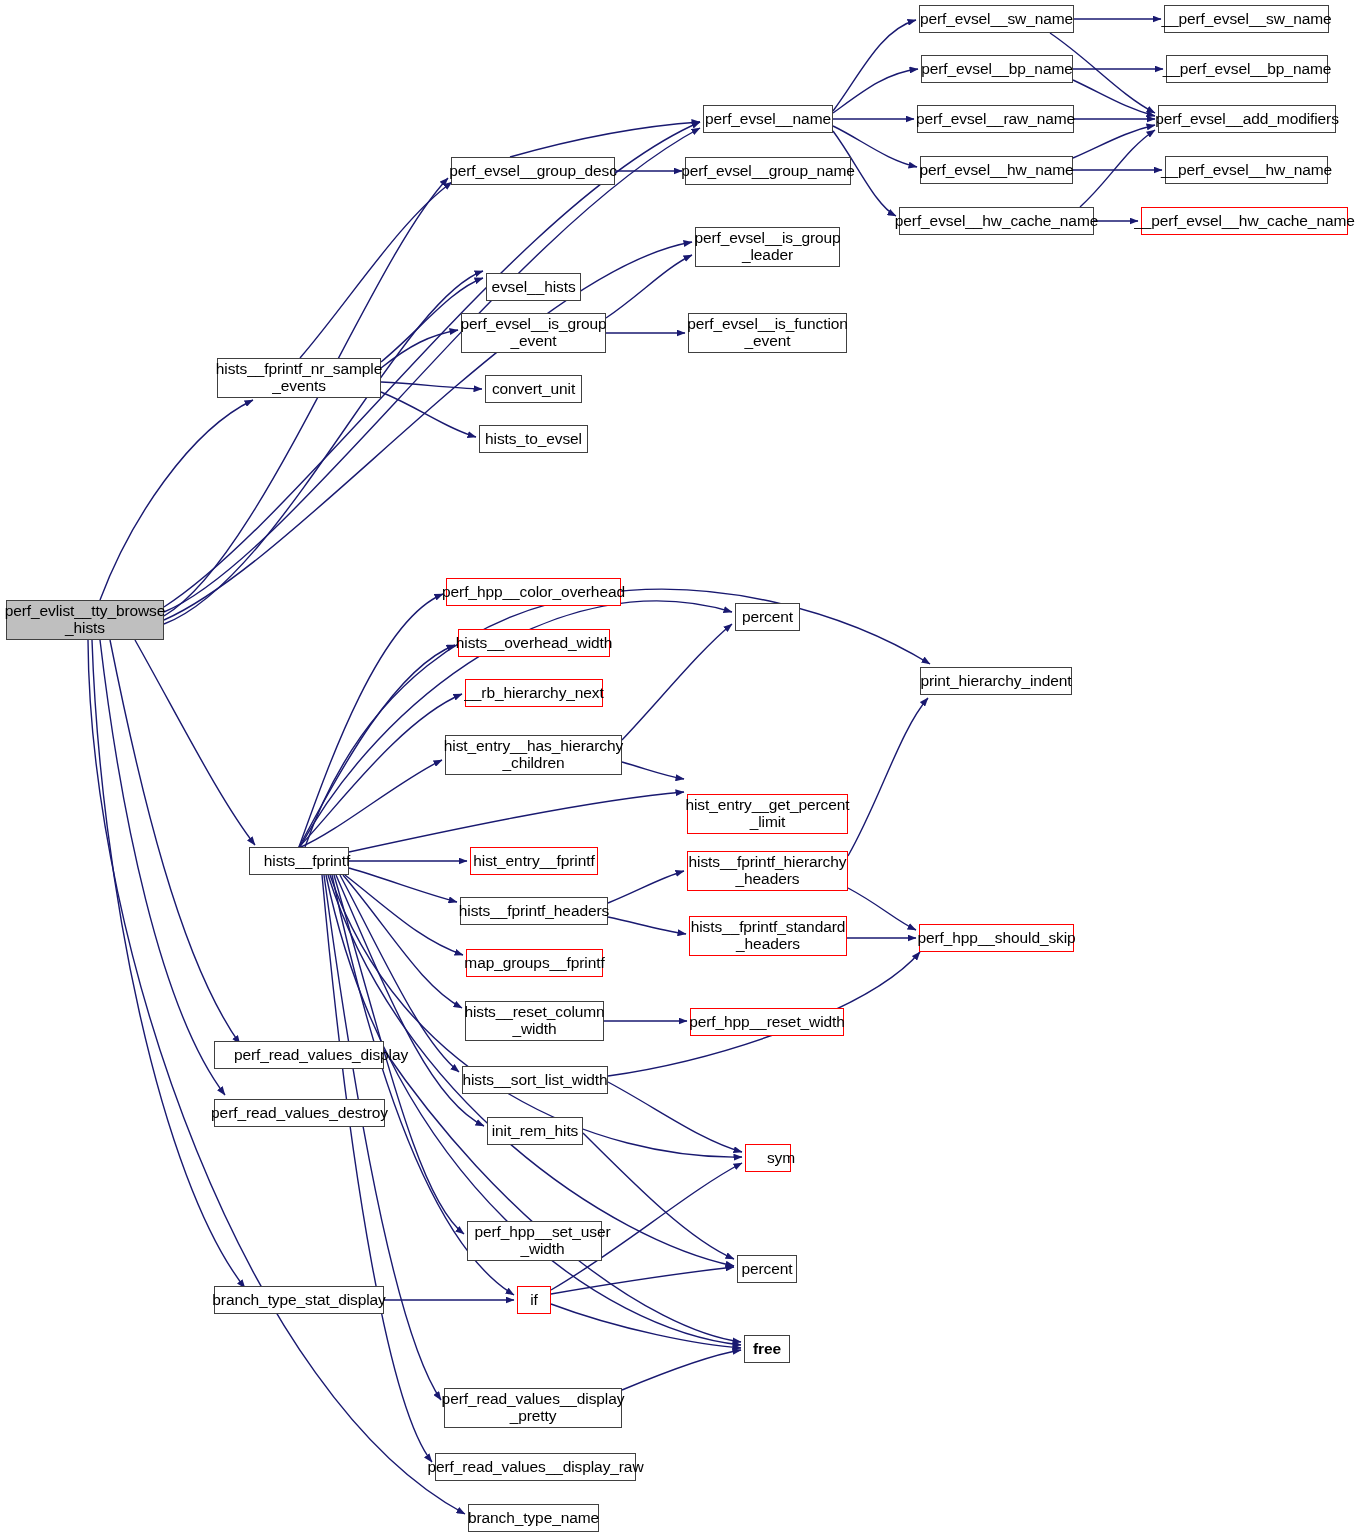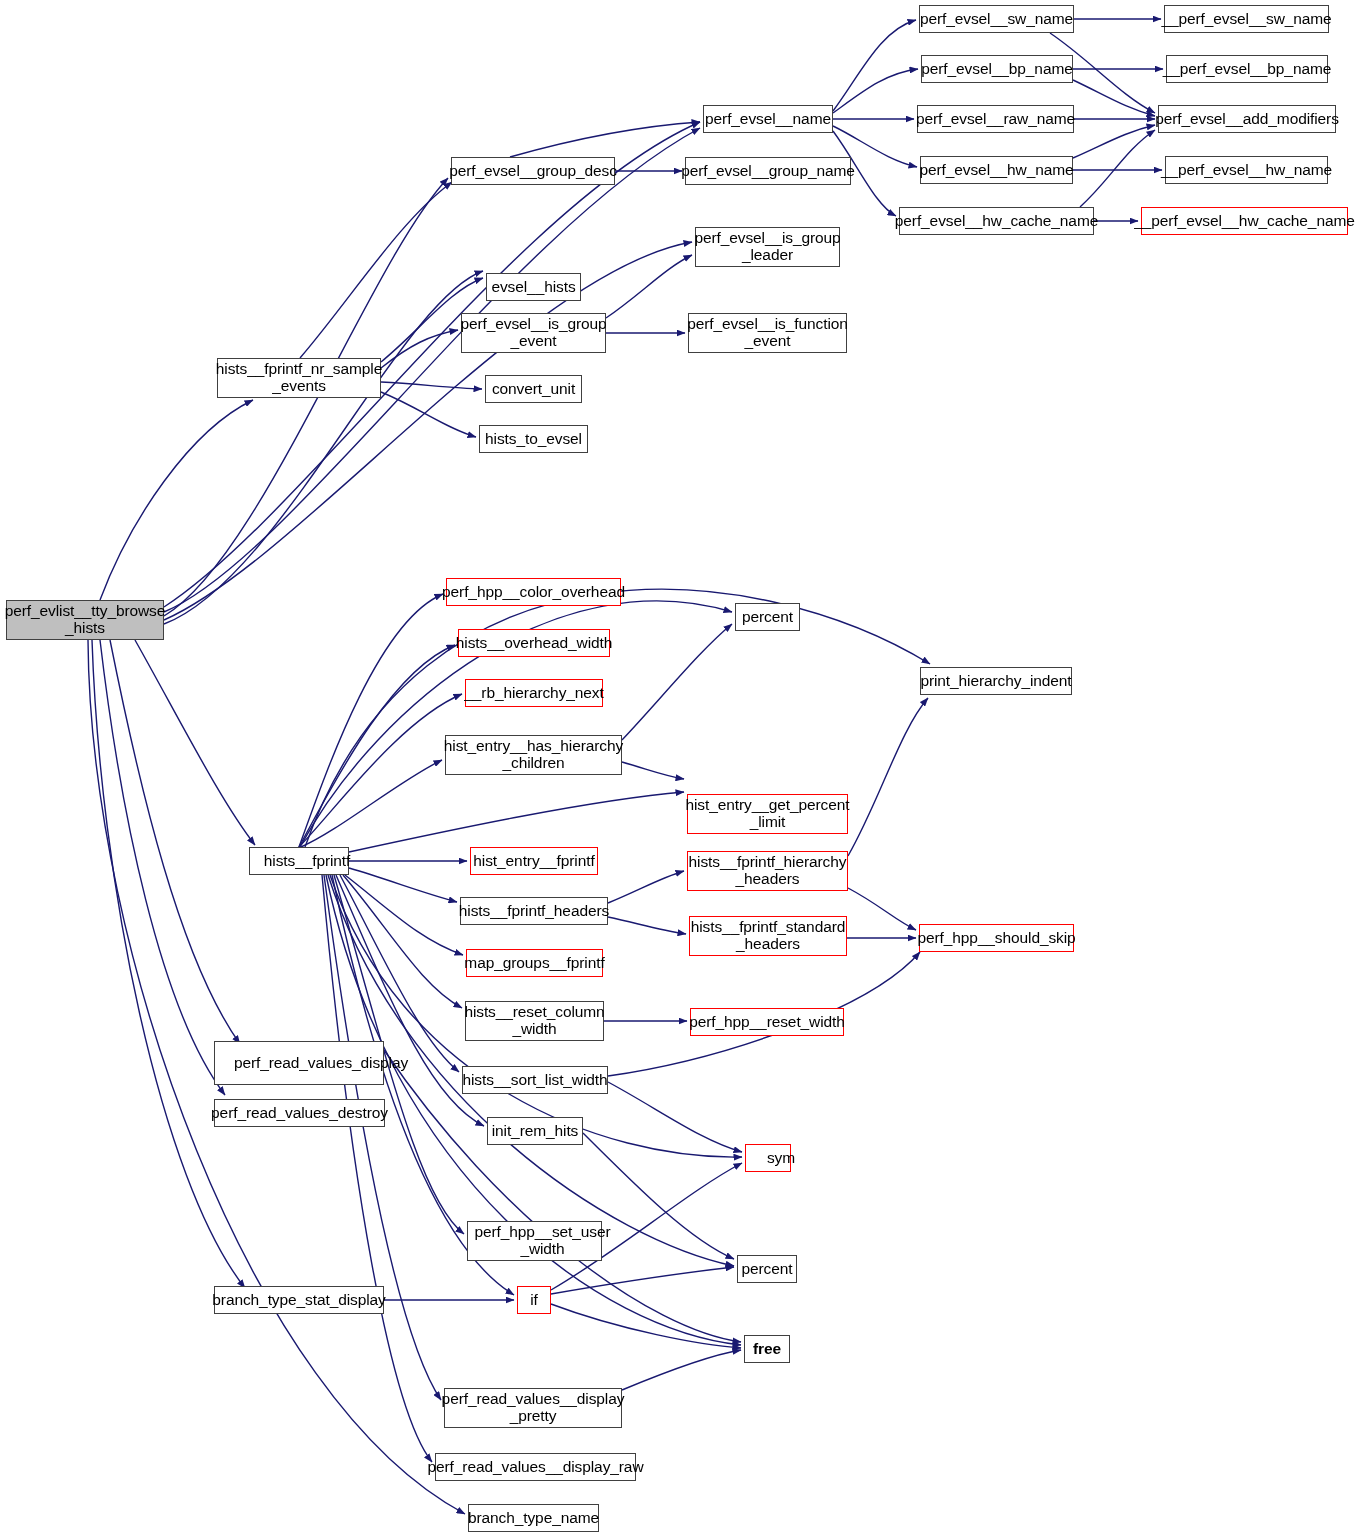--- a/index.html
+++ b/index.html
@@ -186,17 +186,17 @@
 _limit</div>
       <div class="node red" style="left: 687px; top: 851px; width: 161px; height: 40px;">hists__fprintf_hierarchy
 _headers</div>
       <div class="node red" style="left: 689px; top: 916px; width: 158px; height: 40px;">hists__fprintf_standard
 _headers</div>
       <div class="node red" style="left: 919px; top: 924px; width: 155px; height: 28px;">perf_hpp__should_skip</div>
       <div class="node red" style="left: 690px; top: 1008px; width: 154px; height: 28px;">perf_hpp__reset_width</div>
       <div class="node red" style="left: 745px; top: 1144px; width: 46px; height: 28px; padding-left: 26px;">sym</div>
       <div class="node" style="left: 737px; top: 1255px; width: 60px; height: 28px;">percent</div>
       <div class="node" style="left: 744px; top: 1335px; width: 46px; height: 28px; font-weight: bold;">free</div>
-      <div class="node" style="left: 214px; top: 1041px; width: 170px; height: 44px; padding-left: 44px;">perf_read_values_display</div>
+      <div class="node" style="left: 214px; top: 1041px; width: 170px; height: 28px; padding-left: 44px;">perf_read_values_display</div>
       <div class="node" style="left: 214px; top: 1092px; width: 171px; height: 28px; margin-top: 7px;">perf_read_values_destroy</div>
       <div class="node" style="left: 214px; top: 1286px; width: 170px; height: 28px;">branch_type_stat_display</div>
     </div>
 </div>
 
 </body></html>

